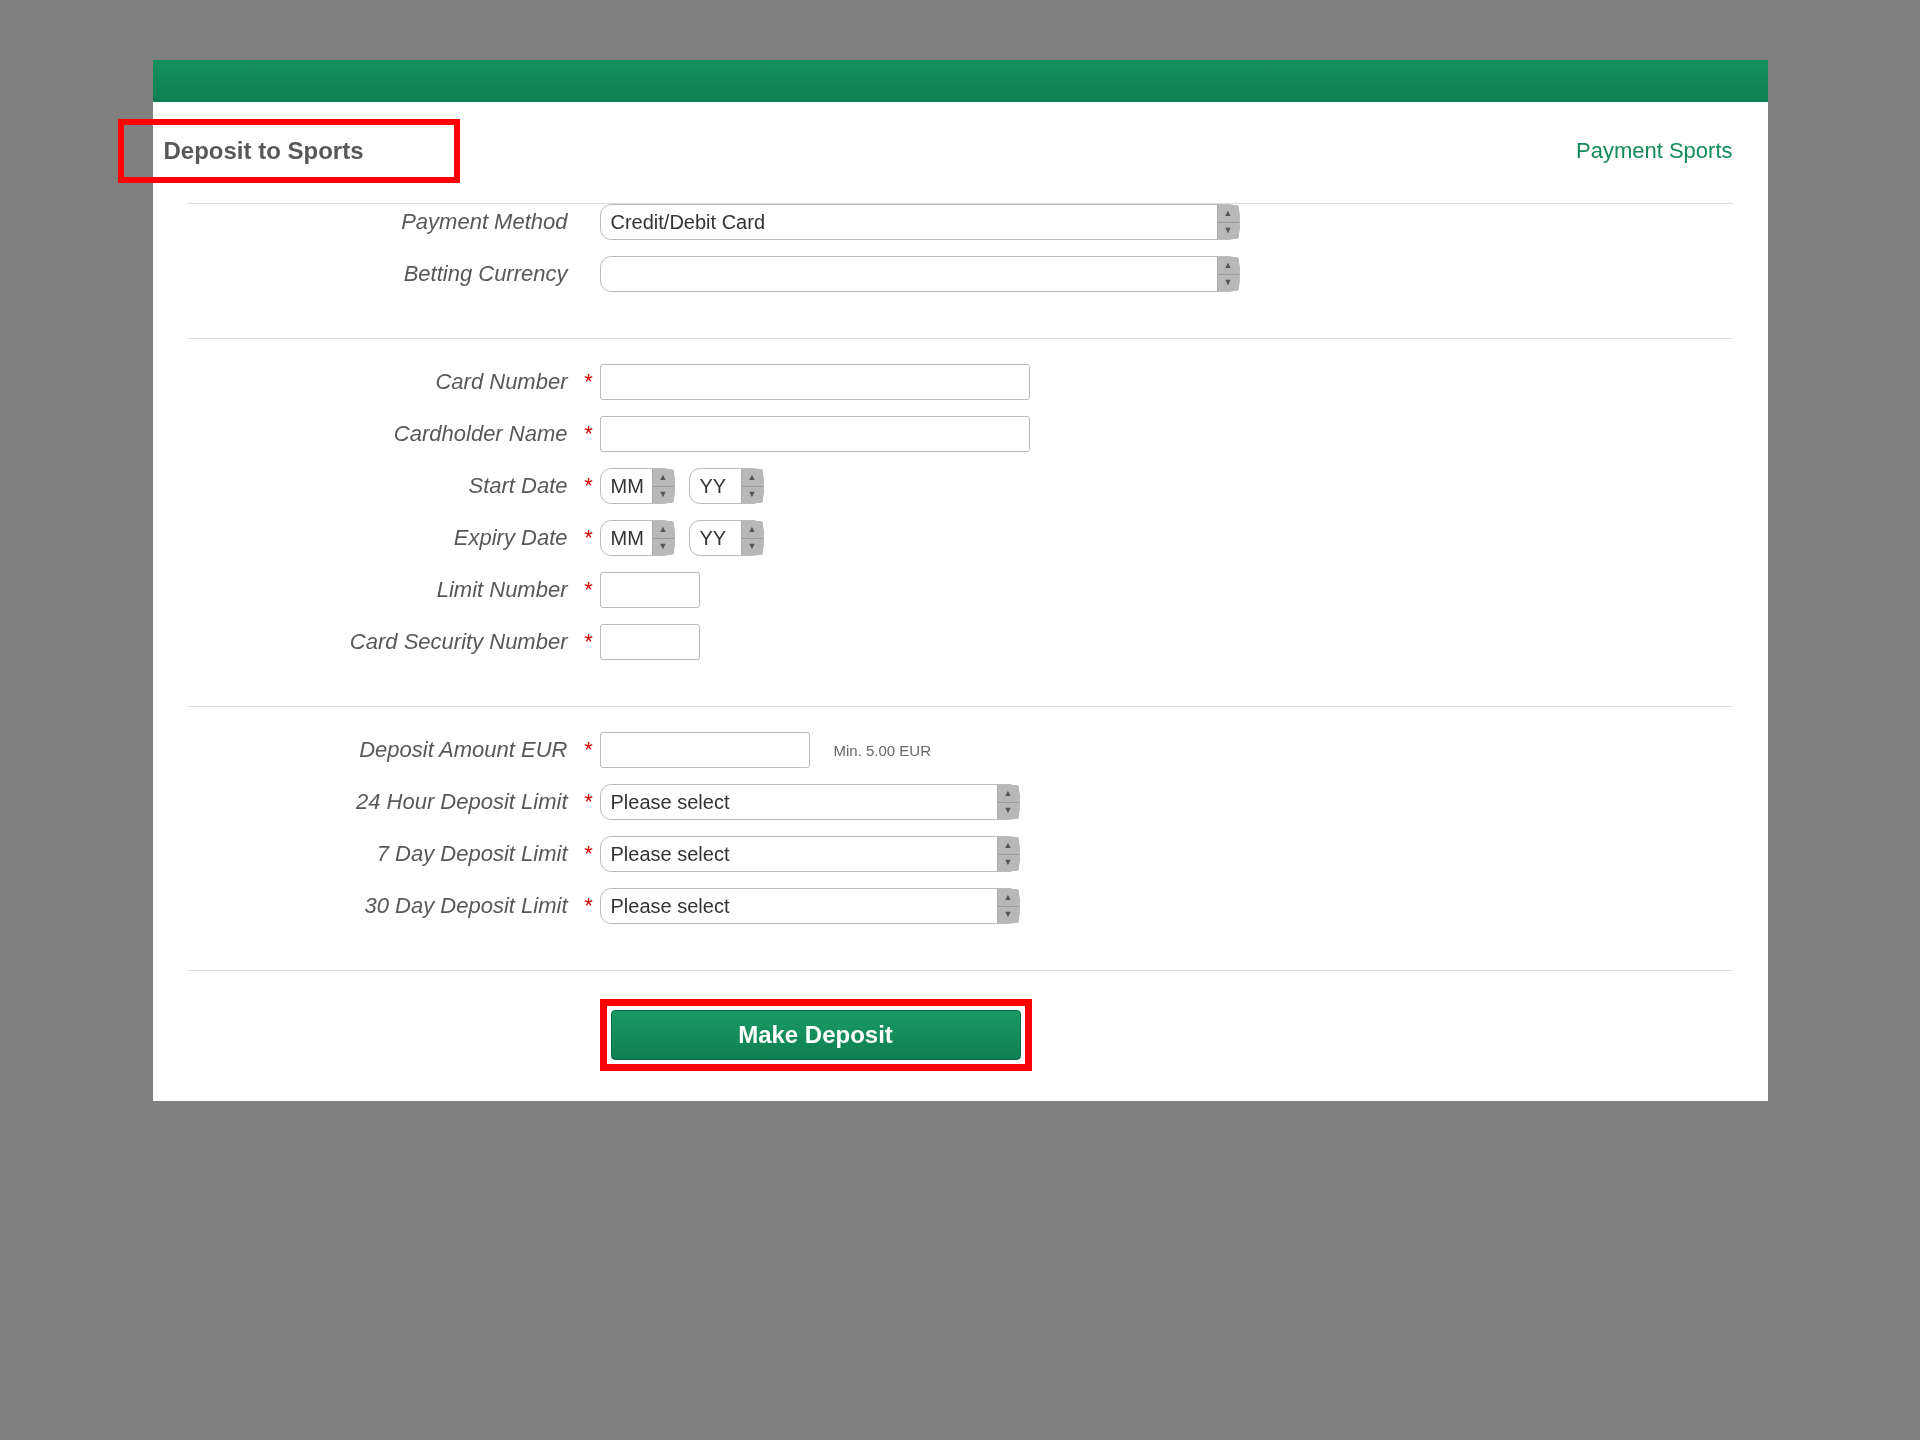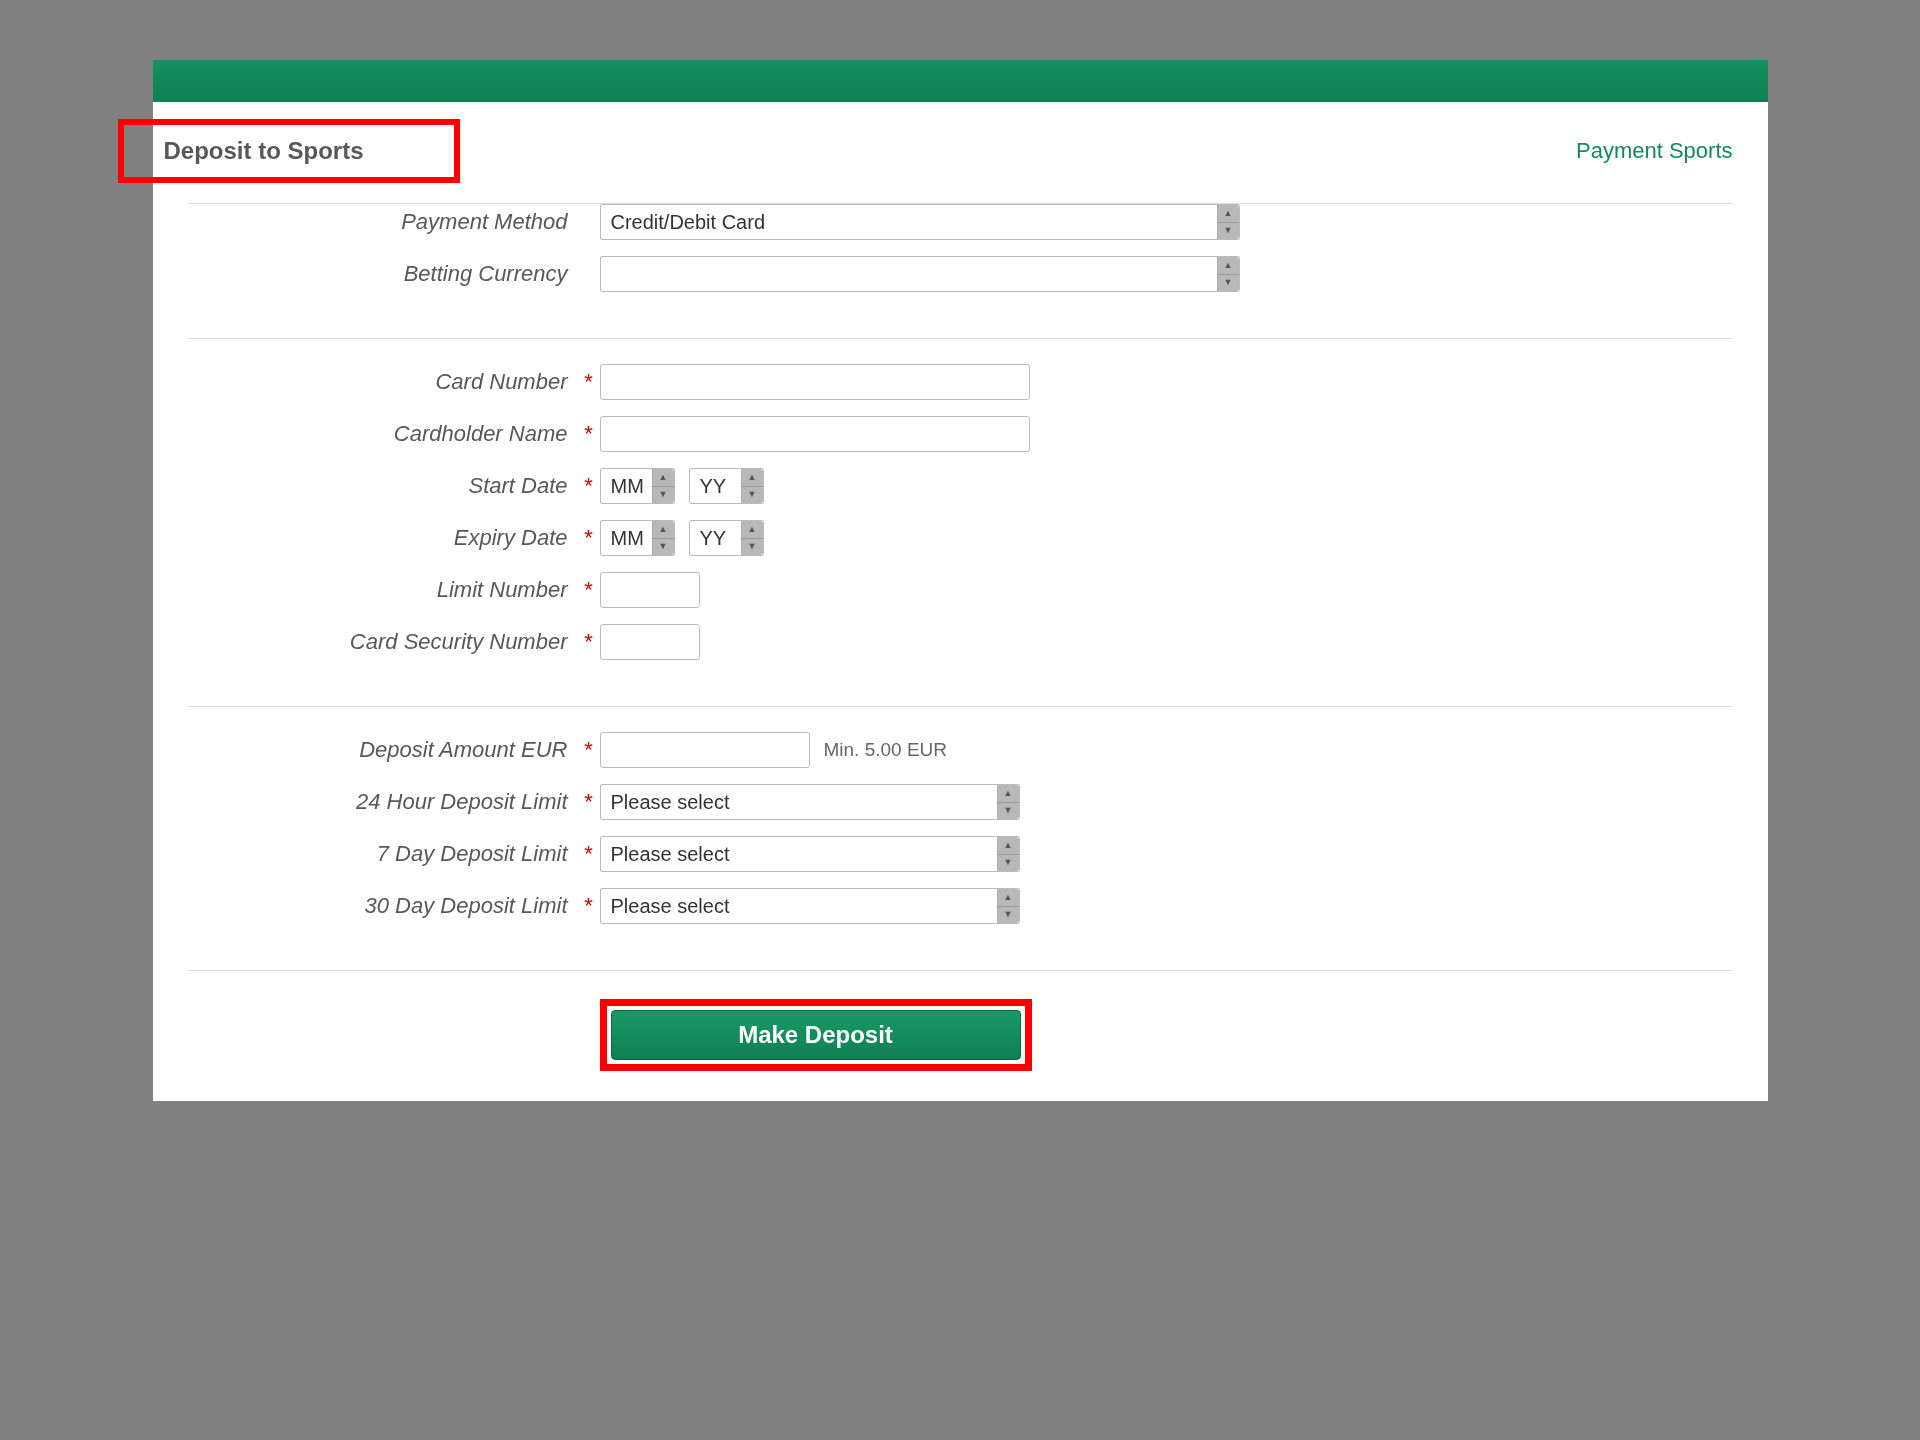--- a/index.html
+++ b/index.html
@@ -81,21 +81,21 @@
   .input-col {
     flex: 1;
     display: flex;
     align-items: center;
     gap: 14px;
   }
   .select-wrap {
     position: relative;
     display: inline-block;
     border: 1px solid #bbb;
-    border-radius: 2px;
+    border-radius: 11px;
     background: #fff;
     height: 36px;
   }
   .select-wrap.wide { width: 640px; }
   .select-wrap.med  { width: 420px; }
   .select-wrap.small{ width: 75px; }
   .select-display {
     padding: 5px 30px 5px 10px;
     font-size: 20px;
     color: #333;
@@ -128,22 +128,23 @@
     border-radius: 3px;
     height: 36px;
     padding: 5px 10px;
     font-size: 20px;
     background: #fff;
   }
   .w-430 { width: 430px; }
   .w-210 { width: 210px; }
   .w-100 { width: 100px; }
   .hint-text {
-    font-size: 19px;
+    font-size: 15px;
     color: #666;
+    margin-left: 10px;
   }
   .submit-row {
     display: flex;
     padding-left: 412px;
     margin-top: 28px;
   }
   .submit-highlight {
     border: 7px solid #ff0000;
     padding: 4px;
   }

